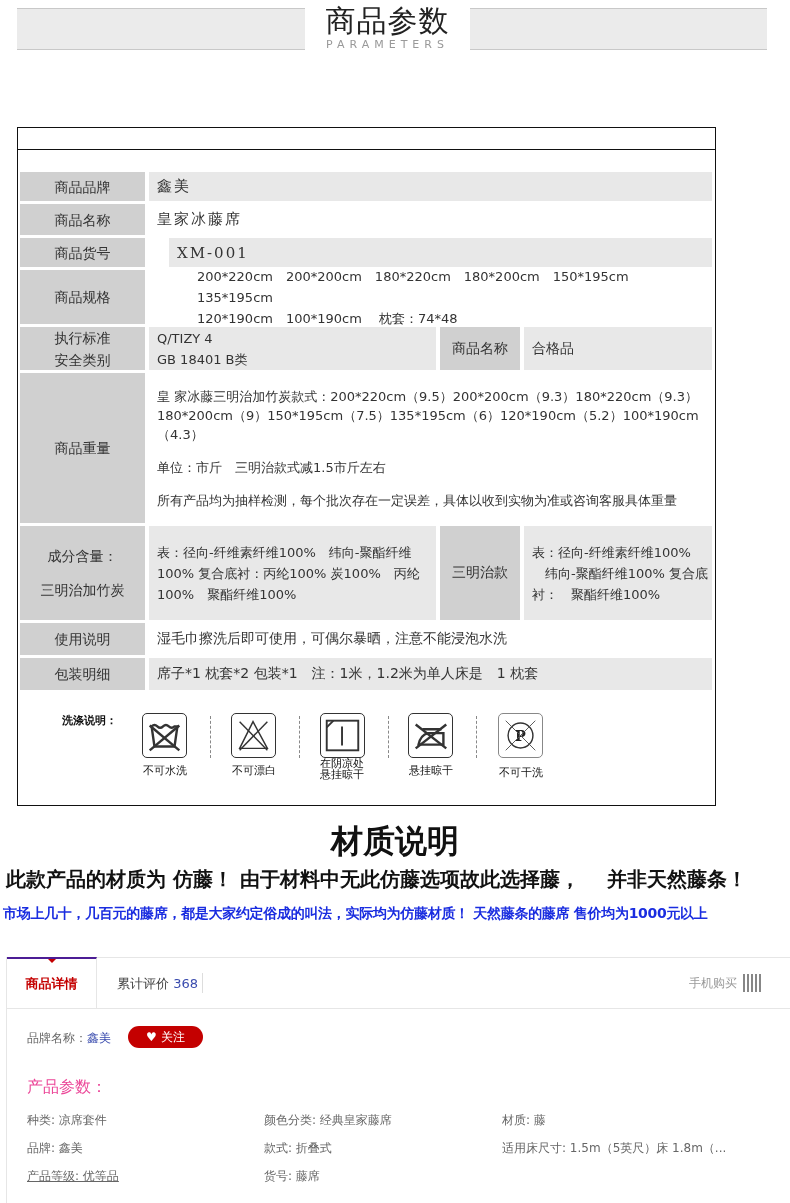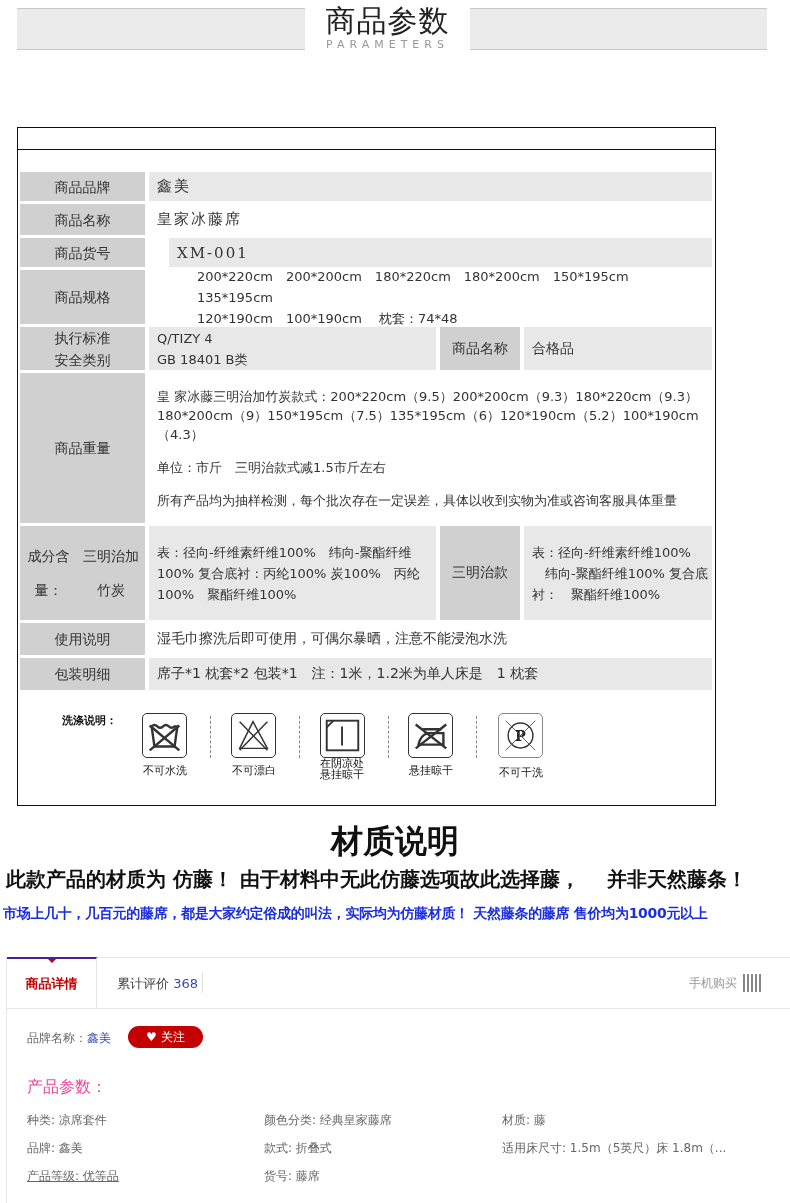--- a/index.html
+++ b/index.html
@@ -104,21 +104,21 @@
     <div class="cell-v multi" style="font-size:13px;line-height:19px;">
       <div>皇 家冰藤三明治加竹炭款式：200*220cm（9.5）200*200cm（9.3）180*220cm（9.3）</div>
       <div>180*200cm（9）150*195cm（7.5）135*195cm（6）120*190cm（5.2）100*190cm（4.3）</div>
       <div style="height:14px"></div>
       <div>单位：市斤　三明治款式减1.5市斤左右</div>
       <div style="height:14px"></div>
       <div>所有产品均为抽样检测，每个批次存在一定误差，具体以收到实物为准或咨询客服具体重量</div>
     </div>
   </div>
   <div class="row gray" style="top:398px;height:94px;">
-    <div class="cell-l" style="line-height:34px;">
+    <div class="cell-l" style="flex-direction:column;line-height:34px;">
       <div>成分含量：</div>
       <div>三明治加竹炭</div>
     </div>
     <div class="cell-v" style="font-size:13px;line-height:21px;padding-right:8px;">表：径向-纤维素纤维100%　纬向-聚酯纤维100% 复合底衬：丙纶100% 炭100%　丙纶100%　聚酯纤维100%</div>
     <div class="sub-l">三明治款</div>
     <div class="sub-v" style="font-size:13px;line-height:21px;">表：径向-纤维素纤维100% 　纬向-聚酯纤维100% 复合底衬：　聚酯纤维100%</div>
   </div>
   <div class="row white" style="top:495px;height:32px;">
     <div class="cell-l">使用说明</div>
     <div class="cell-v">湿毛巾擦洗后即可使用，可偶尔暴晒，注意不能浸泡水洗</div>

